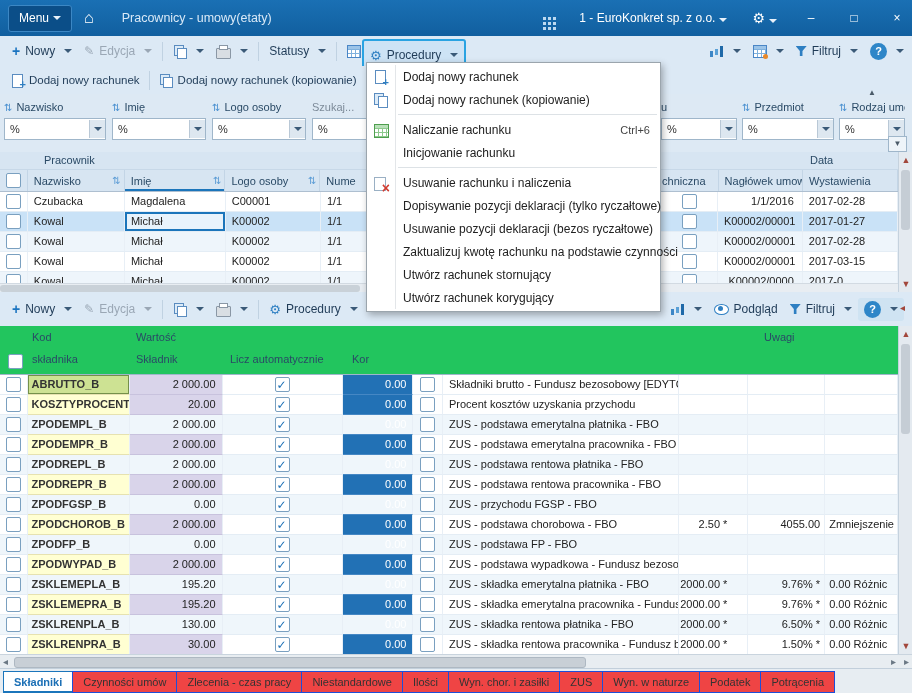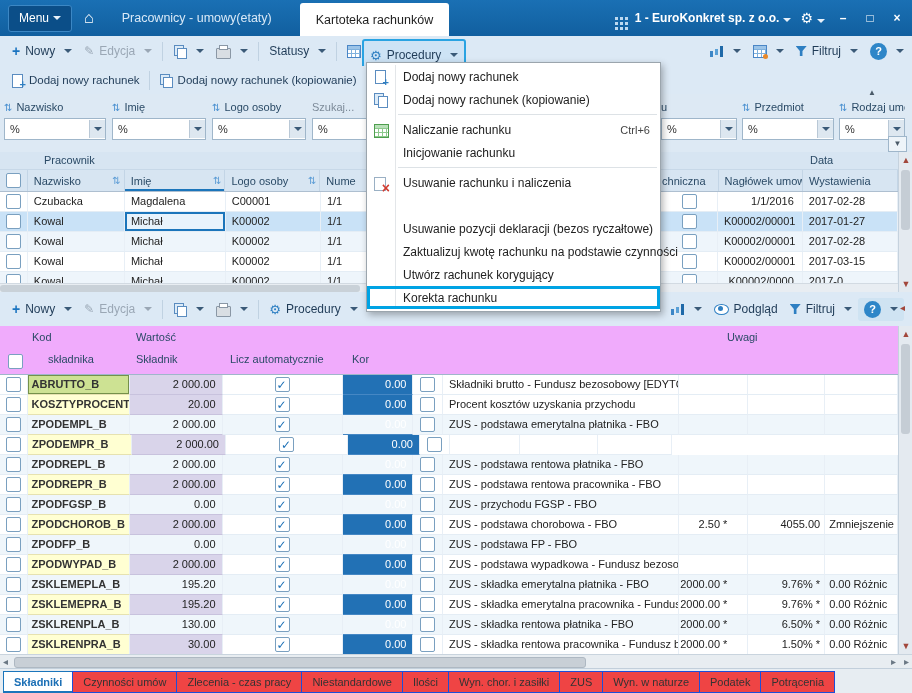--- a/index.html
+++ b/index.html
@@ -9,21 +9,21 @@
   .car{display:inline-block;width:0;height:0;border-left:4px solid transparent;border-right:4px solid transparent;border-top:4px solid #3a5a78;margin-left:4px;}
   .car.w{border-top-color:#e8f1fa;}
 
   
   #titlebar{left:0;top:0;width:912px;height:36px;background:linear-gradient(#1a70b4,#115f9f);}
   #tb-left{left:8px;top:0;height:36px;display:flex;align-items:center;gap:12px;}
   .menu-btn{height:25px;padding:0 10px;background:#0b4e88;border:1px solid #3c87c4;border-radius:3px;color:#fff;display:flex;align-items:center;}
   .home{color:#fff;font-size:16px;line-height:16px;}
   .ttab{height:36px;display:flex;align-items:center;padding:0 16px;color:#d9e9f7;font-size:12.5px;white-space:nowrap;}
   .ttab.active{background:#fff;color:#1d1d1d;height:33px;margin-top:3px;border-radius:3px 3px 0 0;}
-  #tb-right{right:6px;top:0;height:36px;display:flex;align-items:center;gap:9px;color:#fff;font-weight:bold;}
+  #tb-right{right:6px;top:0;height:36px;display:flex;align-items:center;gap:25px;color:#fff;}
   .dots{width:3px;height:3px;background:#bcd9f0;box-shadow:5px 0 #bcd9f0,10px 0 #bcd9f0,0 5px #bcd9f0,5px 5px #bcd9f0,10px 5px #bcd9f0,0 10px #bcd9f0,5px 10px #bcd9f0,10px 10px #bcd9f0;margin-right:8px;}
   .gear{font-size:14px;color:#fff;}
   .winbtn{width:18px;text-align:center;color:#fff;font-size:12px;}
 
   
   .tb{position:absolute;left:0;width:912px;background:#dce9f5;border-bottom:1px solid #c2d4e5;display:flex;align-items:center;color:#1f3b57;}
   #toolbar1{top:36px;height:30px;}
   #toolbar2{top:66px;height:28px;font-size:11.5px;}
   #toolbar3{top:292px;height:34px;}
   .tbtn{display:flex;align-items:center;gap:5px;padding:3px 6px;border-radius:3px;white-space:nowrap;}
@@ -88,21 +88,21 @@
   .w-nagl{width:88px;text-align:right;padding-right:8px;box-sizing:border-box;}
   .w-data{width:92px;}
   .g1r .w-im.on{box-shadow:inset 0 0 0 2px #1b75bb;background:#e8f3fc;}
   .cb{width:13px;height:13px;border:1px solid #7aa0c0;background:#fff;border-radius:2px;position:relative;flex:none;}
   .cb.on::after{content:"\2713";position:absolute;left:1px;top:-2px;color:#1b6fb5;font-size:12px;font-weight:bold;}
   #hs1{left:0;top:283px;width:898px;height:9px;background:#e8edf2;border-top:1px solid #d2dae2;}
   #hs1 .thumb{position:absolute;left:0;top:1px;width:360px;height:7px;background:#c9d1d8;border-radius:3px;}
 
   
   #grid2{left:0;top:326px;width:898px;height:328px;overflow:hidden;background:#fff;}
-  .g2h{position:relative;height:48px;background:#f0abfc;border-bottom:1px solid #9fb6ca;font-size:11px;color:#2a4a66;}
+  .g2h{position:relative;height:48px;background:#22c55e;border-bottom:1px solid #9fb6ca;font-size:11px;color:#2a4a66;}
   .g2h span{position:absolute;white-space:nowrap;}
   .g2r{display:flex;height:20px;font-size:11px;background:#fff;}
   .g2r.even .t{background:#eff6fb;}
   .g2r .t{border-bottom:1px solid #e4edf5;border-right:1px solid #e8eff6;line-height:19px;overflow:hidden;white-space:nowrap;box-sizing:border-box;}
   .g2cb{width:28px;display:flex;align-items:center;justify-content:center;}
   .g2kod{width:104px;background:#ffffd2;border-bottom:1px solid #e6e2b0 !important;font-weight:bold;color:#333;padding-left:4px;}
   .g2kod.on{background:#cde293;box-shadow:inset 0 0 0 1px #74904a;}
   .g2wart{width:94px;background:#d9d4ea;border-bottom:1px solid #c8c2dd !important;text-align:right;padding-right:6px;}
   .g2licz{width:122px;display:flex;align-items:center;justify-content:center;}
   .g2kor{width:72px;background:#2271b5;border-bottom:1px solid #4587c4 !important;color:#fff;text-align:right;padding-right:6px;}
@@ -152,23 +152,20 @@
 <div class="abs" id="titlebar">
   <div class="abs" id="tb-left">
     <div class="menu-btn">
       <span>Menu</span>
         <span class="car w"></span>
     </div>
     <span class="home">⌂</span>
     <div class="ttab">
         <span>Pracownicy - umowy(etaty)</span>
       </div>
-      <div class="ttab active">
-        <span>Kartoteka rachunków</span>
-      </div>
   </div>
   <div class="abs" id="tb-right">
     <span class="dots"></span>
     <span><span>1 - EuroKonkret sp. z o.o.</span><span class="car w"></span></span>
     <span><span class="gear">⚙</span><span class="car w"></span></span>
     <span class="winbtn">–</span>
     <span class="winbtn">□</span>
     <span class="winbtn">×</span>
   </div>
 </div>
@@ -491,26 +488,26 @@
   <div class="tbtn hl-btn" style="margin-right:14px;">
       <span class="help">?</span>
       <span class="car"></span>
     </div>
   <span class="abs red-arr" style="left:900px;top:10px;">◂</span>
 </div>
 
 <div class="abs" id="grid2">
   <div class="g2h">
     <span style="left:32px;top:5px;">Kod</span>
-    <span style="left:32px;top:27px;margin-left:16px;">składnika</span>
+    <span style="left:32px;top:27px;">składnika</span>
     <span style="left:136px;top:5px;">Wartość</span>
     <span style="left:136px;top:27px;">Składnik</span>
     <span style="left:230px;top:27px;">Licz automatycznie</span>
     <span style="left:352px;top:27px;">Kor</span>
-    <span style="left:727px;top:5px;">Uwagi</span>
+    <span style="left:764px;top:5px;">Uwagi</span>
     <span class="cb" style="left:8px;top:28px;"></span>
   </div>
   <div>
     <div class="g2r">
         <div class="t g2cb">
           <span class="cb"></span>
         </div>
         <div class="t g2kod on">ABRUTTO_B</div>
         <div class="t g2wart">2 000.00</div>
         <div class="t g2licz">
@@ -567,20 +564,21 @@
         </div>
         <div class="t g2kod">ZPODEMPR_B</div>
         <div class="t g2wart">2 000.00</div>
         <div class="t g2licz">
           <span class="cb on"></span>
         </div>
         <div class="t g2kor">0.00</div>
         <div class="t g2cb2">
           <span class="cb"></span>
         </div>
+        <div class="t g2opis">ZUS - podstawa emerytalna pracownika - FBO</div>
         <div class="t g2a"></div>
         <div class="t g2b"></div>
         <div class="t g2c"></div>
       </div>
       <div class="g2r even">
         <div class="t g2cb">
           <span class="cb"></span>
         </div>
         <div class="t g2kod">ZPODREPL_B</div>
         <div class="t g2wart">2 000.00</div>
@@ -837,35 +835,36 @@
       <span class="lab"></span>
       <span class="sc"></span>
     </div>
     <div class="mi">
       <span class="mic delete-red"></span>
       <span class="lab">Usuwanie rachunku i naliczenia</span>
       <span class="sc"></span>
     </div>
     <div class="mi">
       <span class="mic"></span>
+      <span class="lab">Dopisywanie pozycji deklaracji (tylko ryczałtowe)</span>
       <span class="sc"></span>
     </div>
     <div class="mi">
       <span class="mic"></span>
       <span class="lab">Usuwanie pozycji deklaracji (bezos ryczałtowe)</span>
       <span class="sc"></span>
     </div>
     <div class="mi">
       <span class="mic"></span>
       <span class="lab">Zaktualizuj kwotę rachunku na podstawie czynności</span>
       <span class="sc"></span>
     </div>
     <div class="mi">
       <span class="mic"></span>
+      <span class="lab">Utwórz rachunek stornujący</span>
+      <span class="sc"></span>
+    </div>
+    <div class="mi">
+      <span class="mic"></span>
       <span class="lab">Utwórz rachunek korygujący</span>
       <span class="sc"></span>
     </div>
-    <div class="mi hl">
-      <span class="mic"></span>
-      <span class="lab">Korekta rachunku</span>
-      <span class="sc"></span>
-    </div>
 </div>
 
 </body></html>

